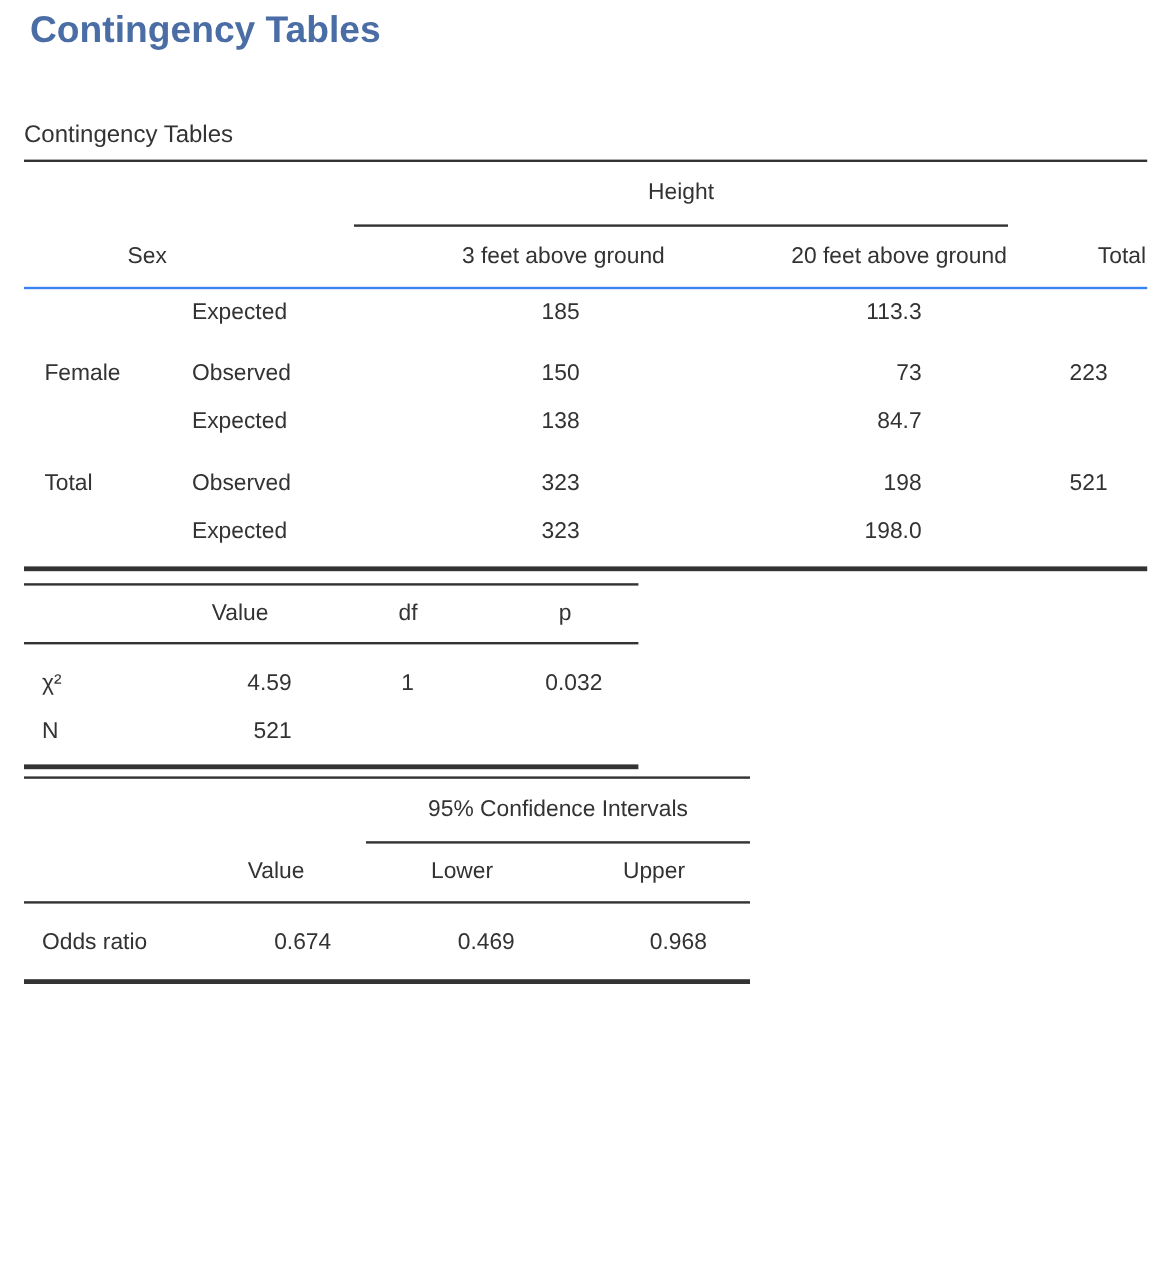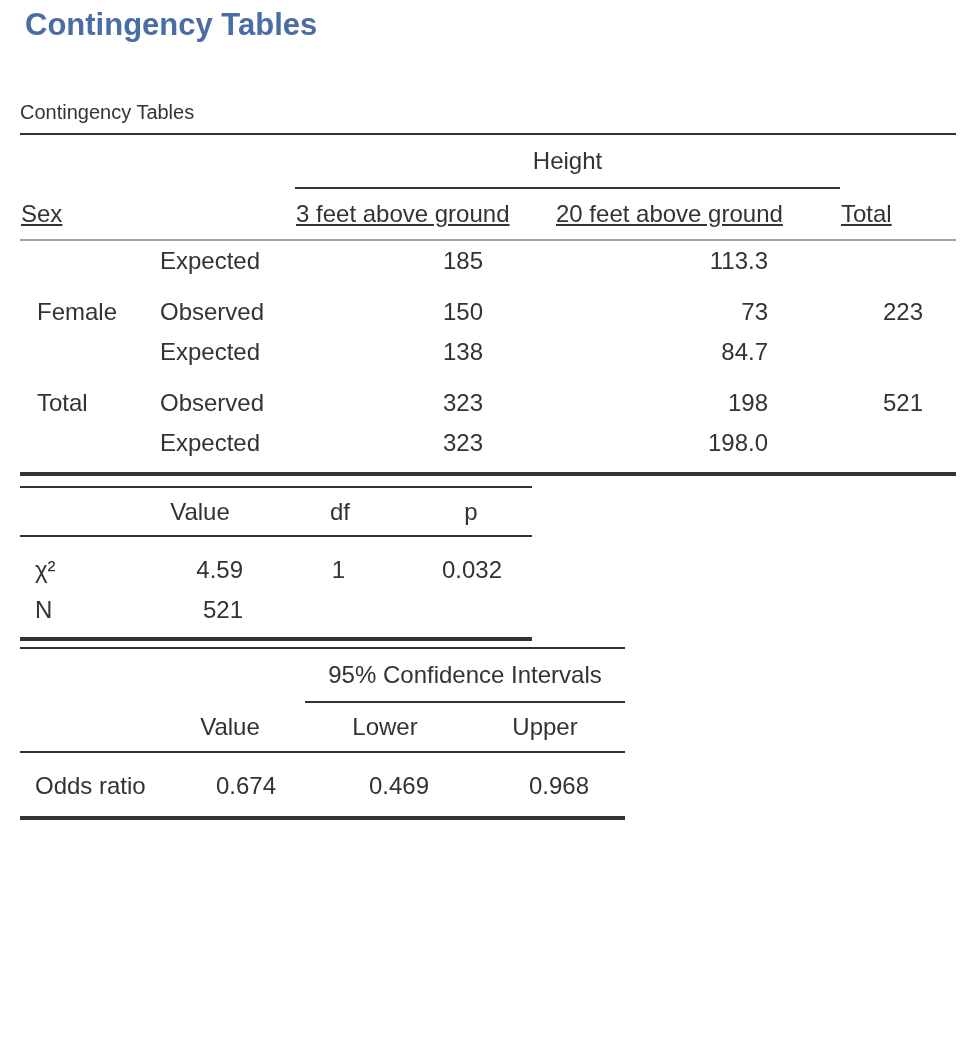--- a/index.html
+++ b/index.html
@@ -29,39 +29,38 @@
   }
   #sec-contingency .sec-title { margin-top: 56px; }
   #sec-chisq .sec-title { margin-top: 72px; }
   #sec-comparative .sec-title { margin-top: 79px; }
 
   table {
     border-collapse: collapse;
     table-layout: fixed;
     border-top: 2px solid #333333;
     border-bottom: 4px solid #333333;
-    font-size: 24px;
+    font-size: 19px;
     color: #333333;
   }
   td { overflow: hidden; white-space: nowrap; }
 
   
   #t-contingency { width: 936px; margin-top: 9px; }
   #t-contingency .spanner-cell {
     height: 50px;
     text-align: center;
     vertical-align: middle;
     border-bottom: 2px solid #333333;
   }
   #t-contingency thead tr.colhead td {
     height: 48px;
     vertical-align: middle;
-    text-align: left;
-    border-bottom: 2px solid #a3a3a3;
-    text-decoration: underline;
+    text-align: right;
+    border-bottom: 2px solid #3b82f6;
   }
   #t-contingency tbody td { height: 38px; vertical-align: middle; }
   #t-contingency tbody tr.first-body td { padding-top: 14px; }
   #t-contingency tbody tr.group-start td { padding-top: 12px; }
   #t-contingency tbody tr.last-body td { padding-bottom: 10px; }
   #t-contingency .c-sex-body  { padding-left: 17px; text-align: left; }
   #t-contingency .c-type-body { padding-left: 20px; text-align: left; }
   #t-contingency .c-v1 { text-align: right; padding-right: 72px; }
   #t-contingency .c-v2 { text-align: right; padding-right: 72px; }
   #t-contingency .c-tot { text-align: right; padding-right: 33px; }

